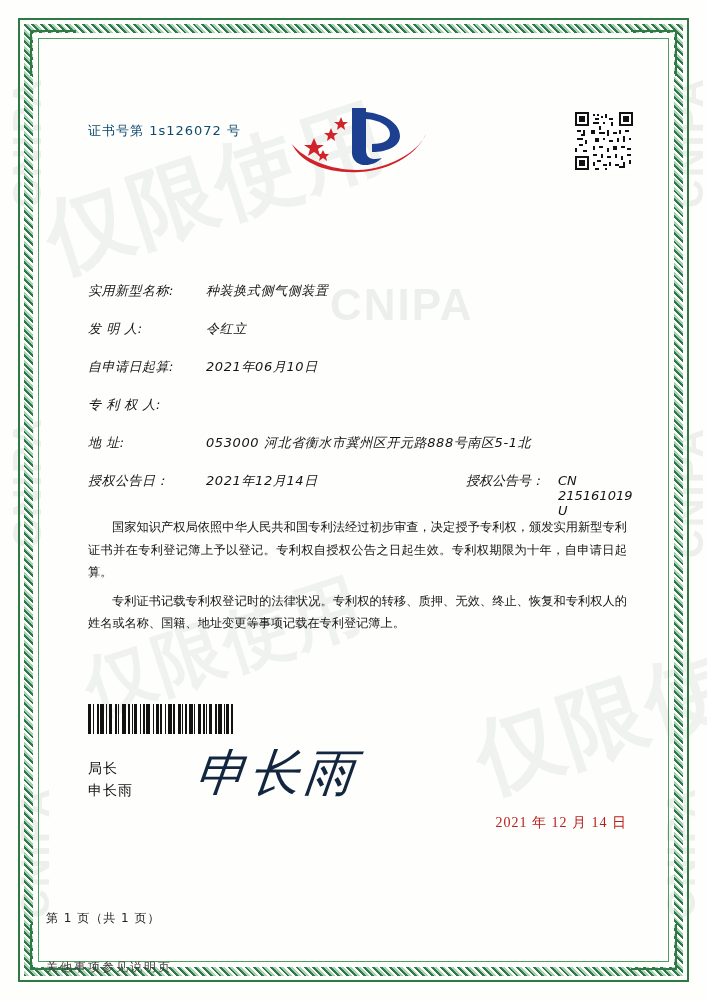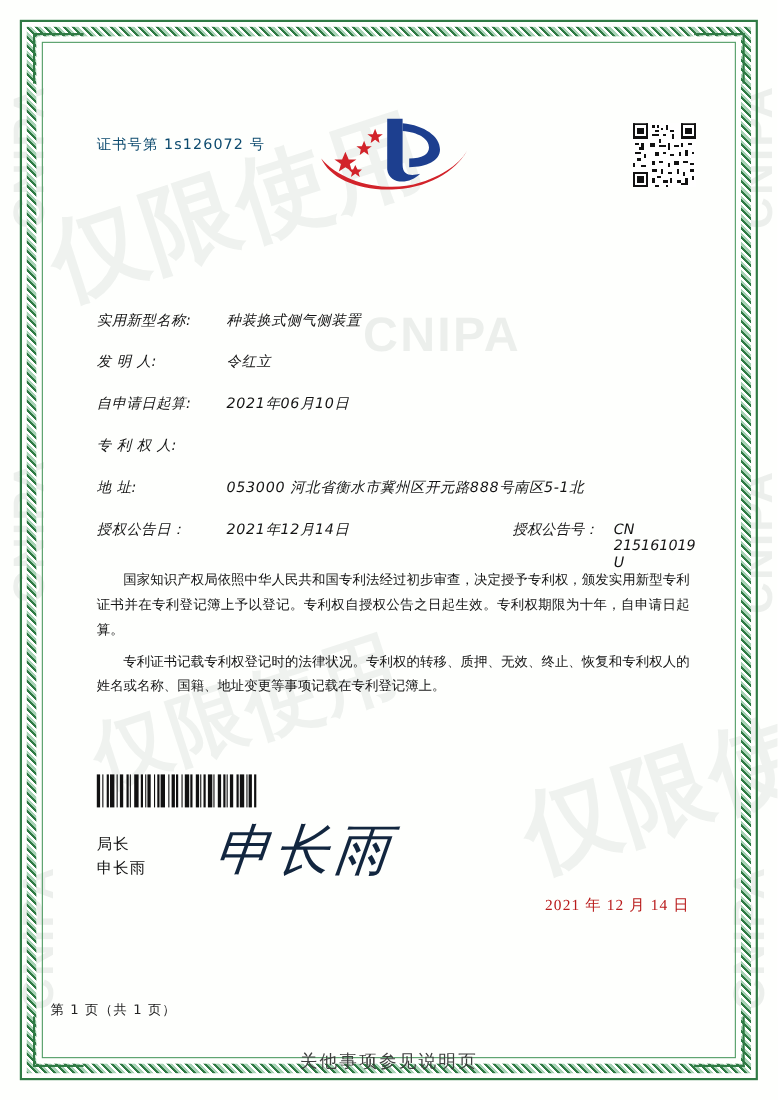--- a/index.html
+++ b/index.html
@@ -213,22 +213,22 @@
     font-size: 12px;
     color: #222;
     font-family: "DejaVu Sans", sans-serif;
     letter-spacing: 1px;
     margin-top: 44px;
   }
   .footer-note {
     position: absolute;
     left: 0; right: 0;
     bottom: -22px;
-    text-align: center;
-    font-size: 16px;
+    text-align: left;
+    font-size: 12px;
     color: #3f3f3f;
     font-family: "DejaVu Sans", sans-serif;
     letter-spacing: 2px;
   }
 </style>
 </head>
 <body>
 
 <div id="page">
 

